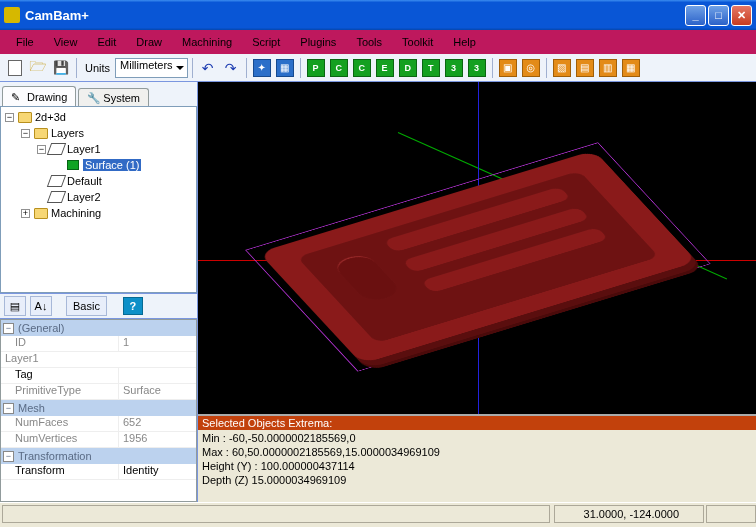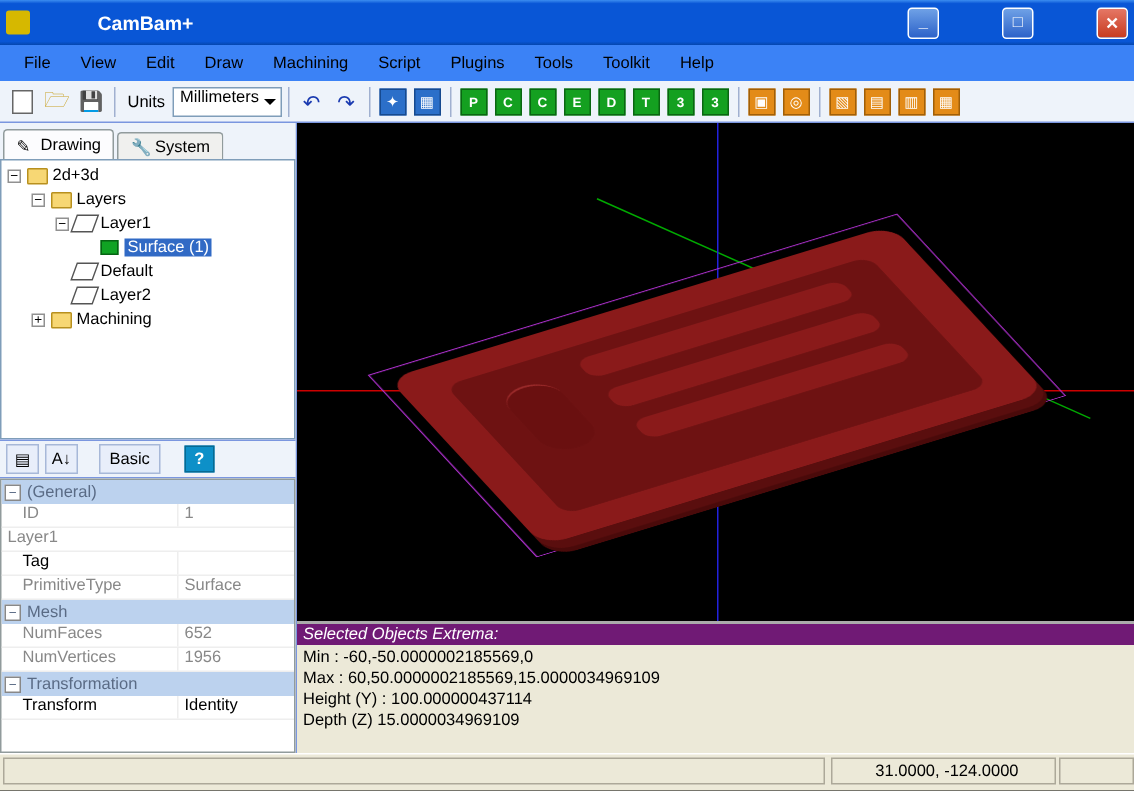--- a/index.html
+++ b/index.html
@@ -1,24 +1,24 @@
 <!DOCTYPE html>
 <html><head>
 <meta charset="utf-8">
 <style>
 * { box-sizing: border-box; margin: 0; padding: 0; font-family: Tahoma, sans-serif; font-size: 11px; }
 body { width: 756px; height: 527px; background: #ece9d8; overflow: hidden; }
 
-.titlebar { height: 30px; background: linear-gradient(to bottom, #3c8df0 0%, #0956d6 8%, #0956d6 92%, #0546ae 100%); display: flex; align-items: center; padding: 0 4px; gap: 40px; }
+.titlebar { height: 30px; background: linear-gradient(to bottom, #3c8df0 0%, #0956d6 8%, #0956d6 92%, #0546ae 100%); display: flex; align-items: center; padding: 0 4px; }
 .titlebar .app-icon { width: 16px; height: 16px; background: #d6b800; border-radius: 2px; margin-right: 5px; }
 .titlebar .title { color: white; font-weight: bold; font-size: 13px; flex: 1; }
 .titlebar .win-btn { width: 21px; height: 21px; margin-left: 2px; border: 1px solid #fff; border-radius: 3px; background: linear-gradient(to bottom,#6fa1e6,#2c62c9); color: white; display: flex; align-items: center; justify-content: center; font-weight: bold; font-size: 11px; }
 .titlebar .win-btn.close { background: linear-gradient(to bottom,#e57765,#c73b20); }
 
-.menubar { height: 24px; background: #3b82f6; display: flex; align-items: center; padding: 3px 6px; gap: 0; }
+.menubar { height: 24px; background: #be185d; display: flex; align-items: center; padding: 3px 6px; gap: 0; }
 .menubar span { padding: 3px 10px; cursor: default; }
 
 .toolbar { height: 28px; background: #eef3fa; border-bottom: 1px solid #7a96df; display: flex; align-items: center; padding: 0 4px; gap: 1px; }
 .tb-btn { width: 22px; height: 22px; display: flex; align-items: center; justify-content: center; border: 1px solid transparent; }
 .tb-sep { width: 1px; height: 20px; background: #a0b0d0; margin: 0 3px; }
 .units-lbl { padding: 0 4px; color: #000; }
 .units-dd { height: 20px; border: 1px solid #7f9db9; background: white; padding: 0 14px 0 4px; position: relative; }
 .units-dd::after { content: ""; position: absolute; right: 3px; top: 7px; border: 4px solid transparent; border-top-color: #000; }
 
 .ic-new::before{content:"";display:block;width:12px;height:14px;border:1px solid #666;background:#fff;}
@@ -58,21 +58,21 @@
 .prop-row { display: flex; height: 16px; border-bottom: 1px solid #eee; }
 .prop-row .k { width: 118px; padding-left: 14px; border-right: 1px solid #eee; color:#888; }
 .prop-row .k.active{color:#000;}
 .prop-row .v { flex: 1; padding-left: 4px; color:#888; }
 .prop-row .v.active{color:#000;}
 
 .viewport { flex: 1; display: flex; flex-direction: column; background: #000; position: relative; }
 .canvas { flex: 1; position: relative; overflow: hidden; background:#000; }
 
 .info-panel { height: 88px; background: #ece9d8; border-top: 2px inset #fff; }
-.info-hdr { background: #701a75; color: white; padding: 1px 4px; font-style: italic; }
+.info-hdr { background: #c2410c; color: white; padding: 1px 4px; }
 .info-body { padding: 1px 4px; line-height: 14px; }
 
 .statusbar { height: 22px; background: #ece9d8; border-top: 1px solid #fff; display: flex; align-items: center; }
 .status-cell { border: 1px solid #aca899; height: 18px; padding: 0 24px; display: flex; align-items: center; margin-left:2px;}
 .status-spacer{flex:1;border:1px solid #aca899;height:18px;margin:0 2px;}
 
 
 .model-wrap{position:absolute;left:60px;top:35px;width:440px;height:280px;transform:rotateX(55deg) rotateZ(-28deg);transform-style:preserve-3d;perspective:1200px;}
 .bbox{position:absolute;left:20px;top:20px;width:400px;height:240px;border:1px solid #b030d0;}
 .slab{position:absolute;left:30px;top:30px;width:380px;height:220px;background:#8a1a1a;border-radius:18px;box-shadow:0 10px 0 #5a0e0e, 0 15px 0 #4a0a0a;}

